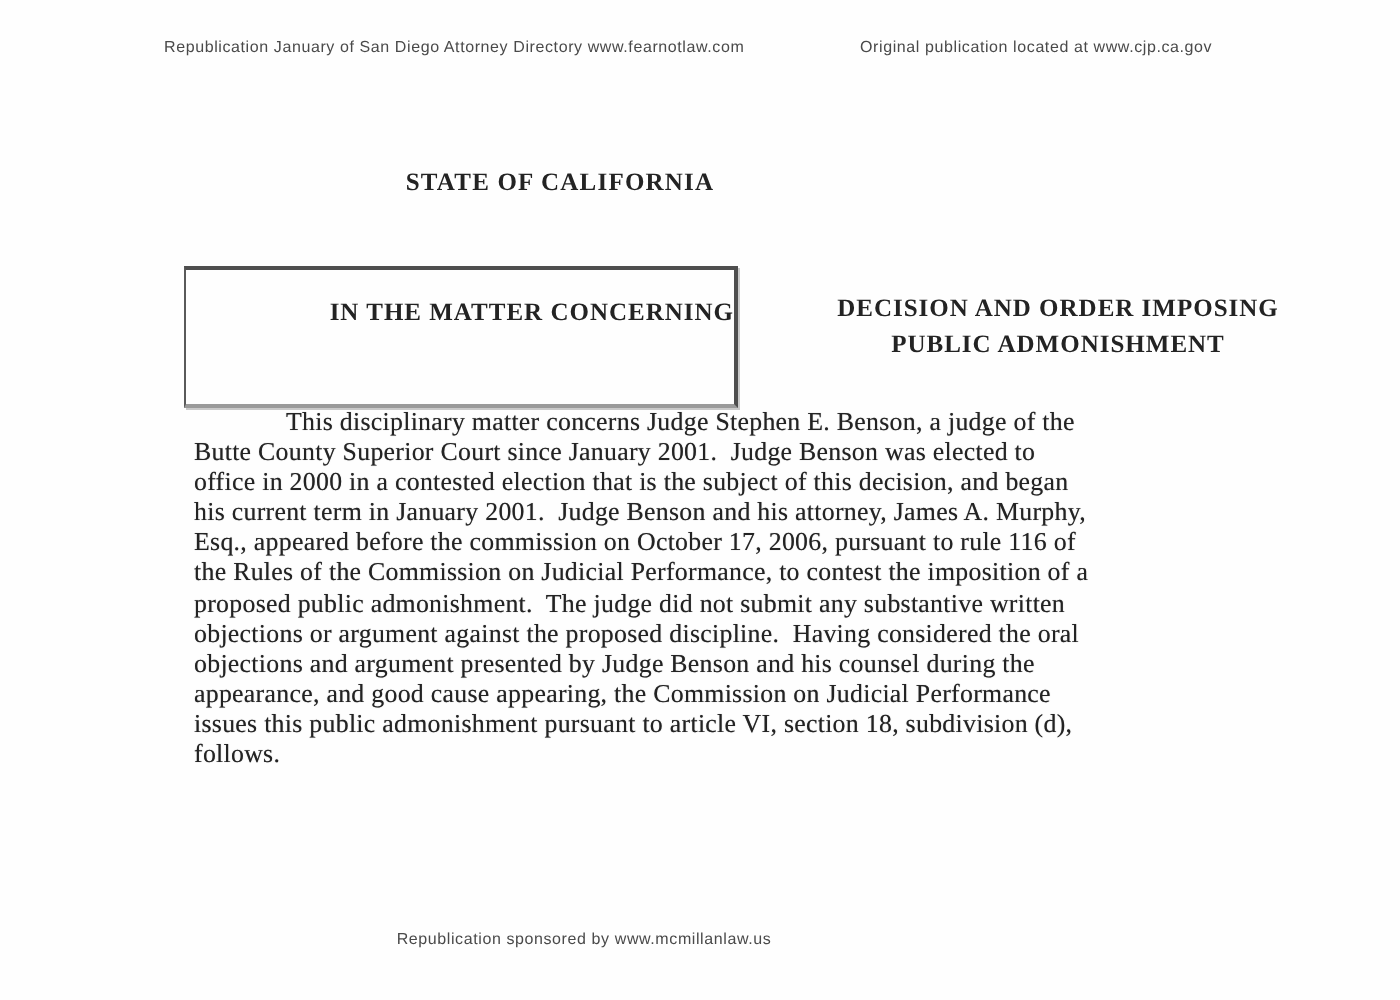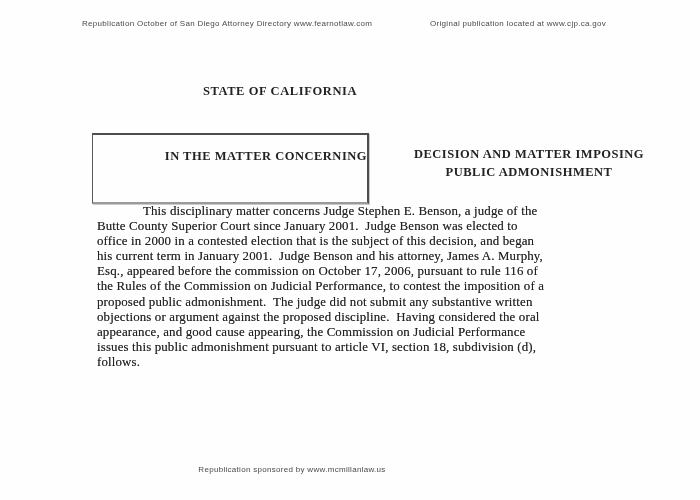--- a/index.html
+++ b/index.html
@@ -95,46 +95,47 @@
     letter-spacing: 0.3px;
     color: #4a4a4a;
     white-space: pre;
   }
 </style>
 </head>
 <body>
 
 <div class="page">
 
-  <span class="meta-text header-left">Republication October of San Diego Attorney Directory www.fearnotlaw.com</span>
+  <span class="meta-text header-left">Republication January of San Diego Attorney Directory www.fearnotlaw.com</span>
 
   <span class="meta-text header-right">Original publication located at www.cjp.ca.gov</span>
 
   <div class="title-block">
     <div class="title-line">STATE OF CALIFORNIA</div>
   </div>
 
   <div class="caption-box">
     <div class="caption-line">IN THE MATTER CONCERNING</div>
   </div>
 
   <div class="caption-right">
-    <div class="caption-line">DECISION AND MATTER IMPOSING</div>
+    <div class="caption-line">DECISION AND ORDER IMPOSING</div>
     <div class="caption-line">PUBLIC ADMONISHMENT</div>
   </div>
 
   <div class="body-block">
     <div class="body-line indent">This disciplinary matter concerns Judge Stephen E. Benson, a judge of the</div>
     <div class="body-line">Butte County Superior Court since January 2001.  Judge Benson was elected to</div>
     <div class="body-line">office in 2000 in a contested election that is the subject of this decision, and began</div>
     <div class="body-line">his current term in January 2001.  Judge Benson and his attorney, James A. Murphy,</div>
     <div class="body-line">Esq., appeared before the commission on October 17, 2006, pursuant to rule 116 of</div>
     <div class="body-line">the Rules of the Commission on Judicial Performance, to contest the imposition of a</div>
     <div class="body-line">proposed public admonishment.  The judge did not submit any substantive written</div>
     <div class="body-line">objections or argument against the proposed discipline.  Having considered the oral</div>
+    <div class="body-line">objections and argument presented by Judge Benson and his counsel during the</div>
     <div class="body-line">appearance, and good cause appearing, the Commission on Judicial Performance</div>
     <div class="body-line">issues this public admonishment pursuant to article VI, section 18, subdivision (d),</div>
     <div class="body-line">follows.</div>
   </div>
 
   <div class="footer-text">Republication sponsored by www.mcmillanlaw.us</div>
 
 </div>
 
 </body></html>

